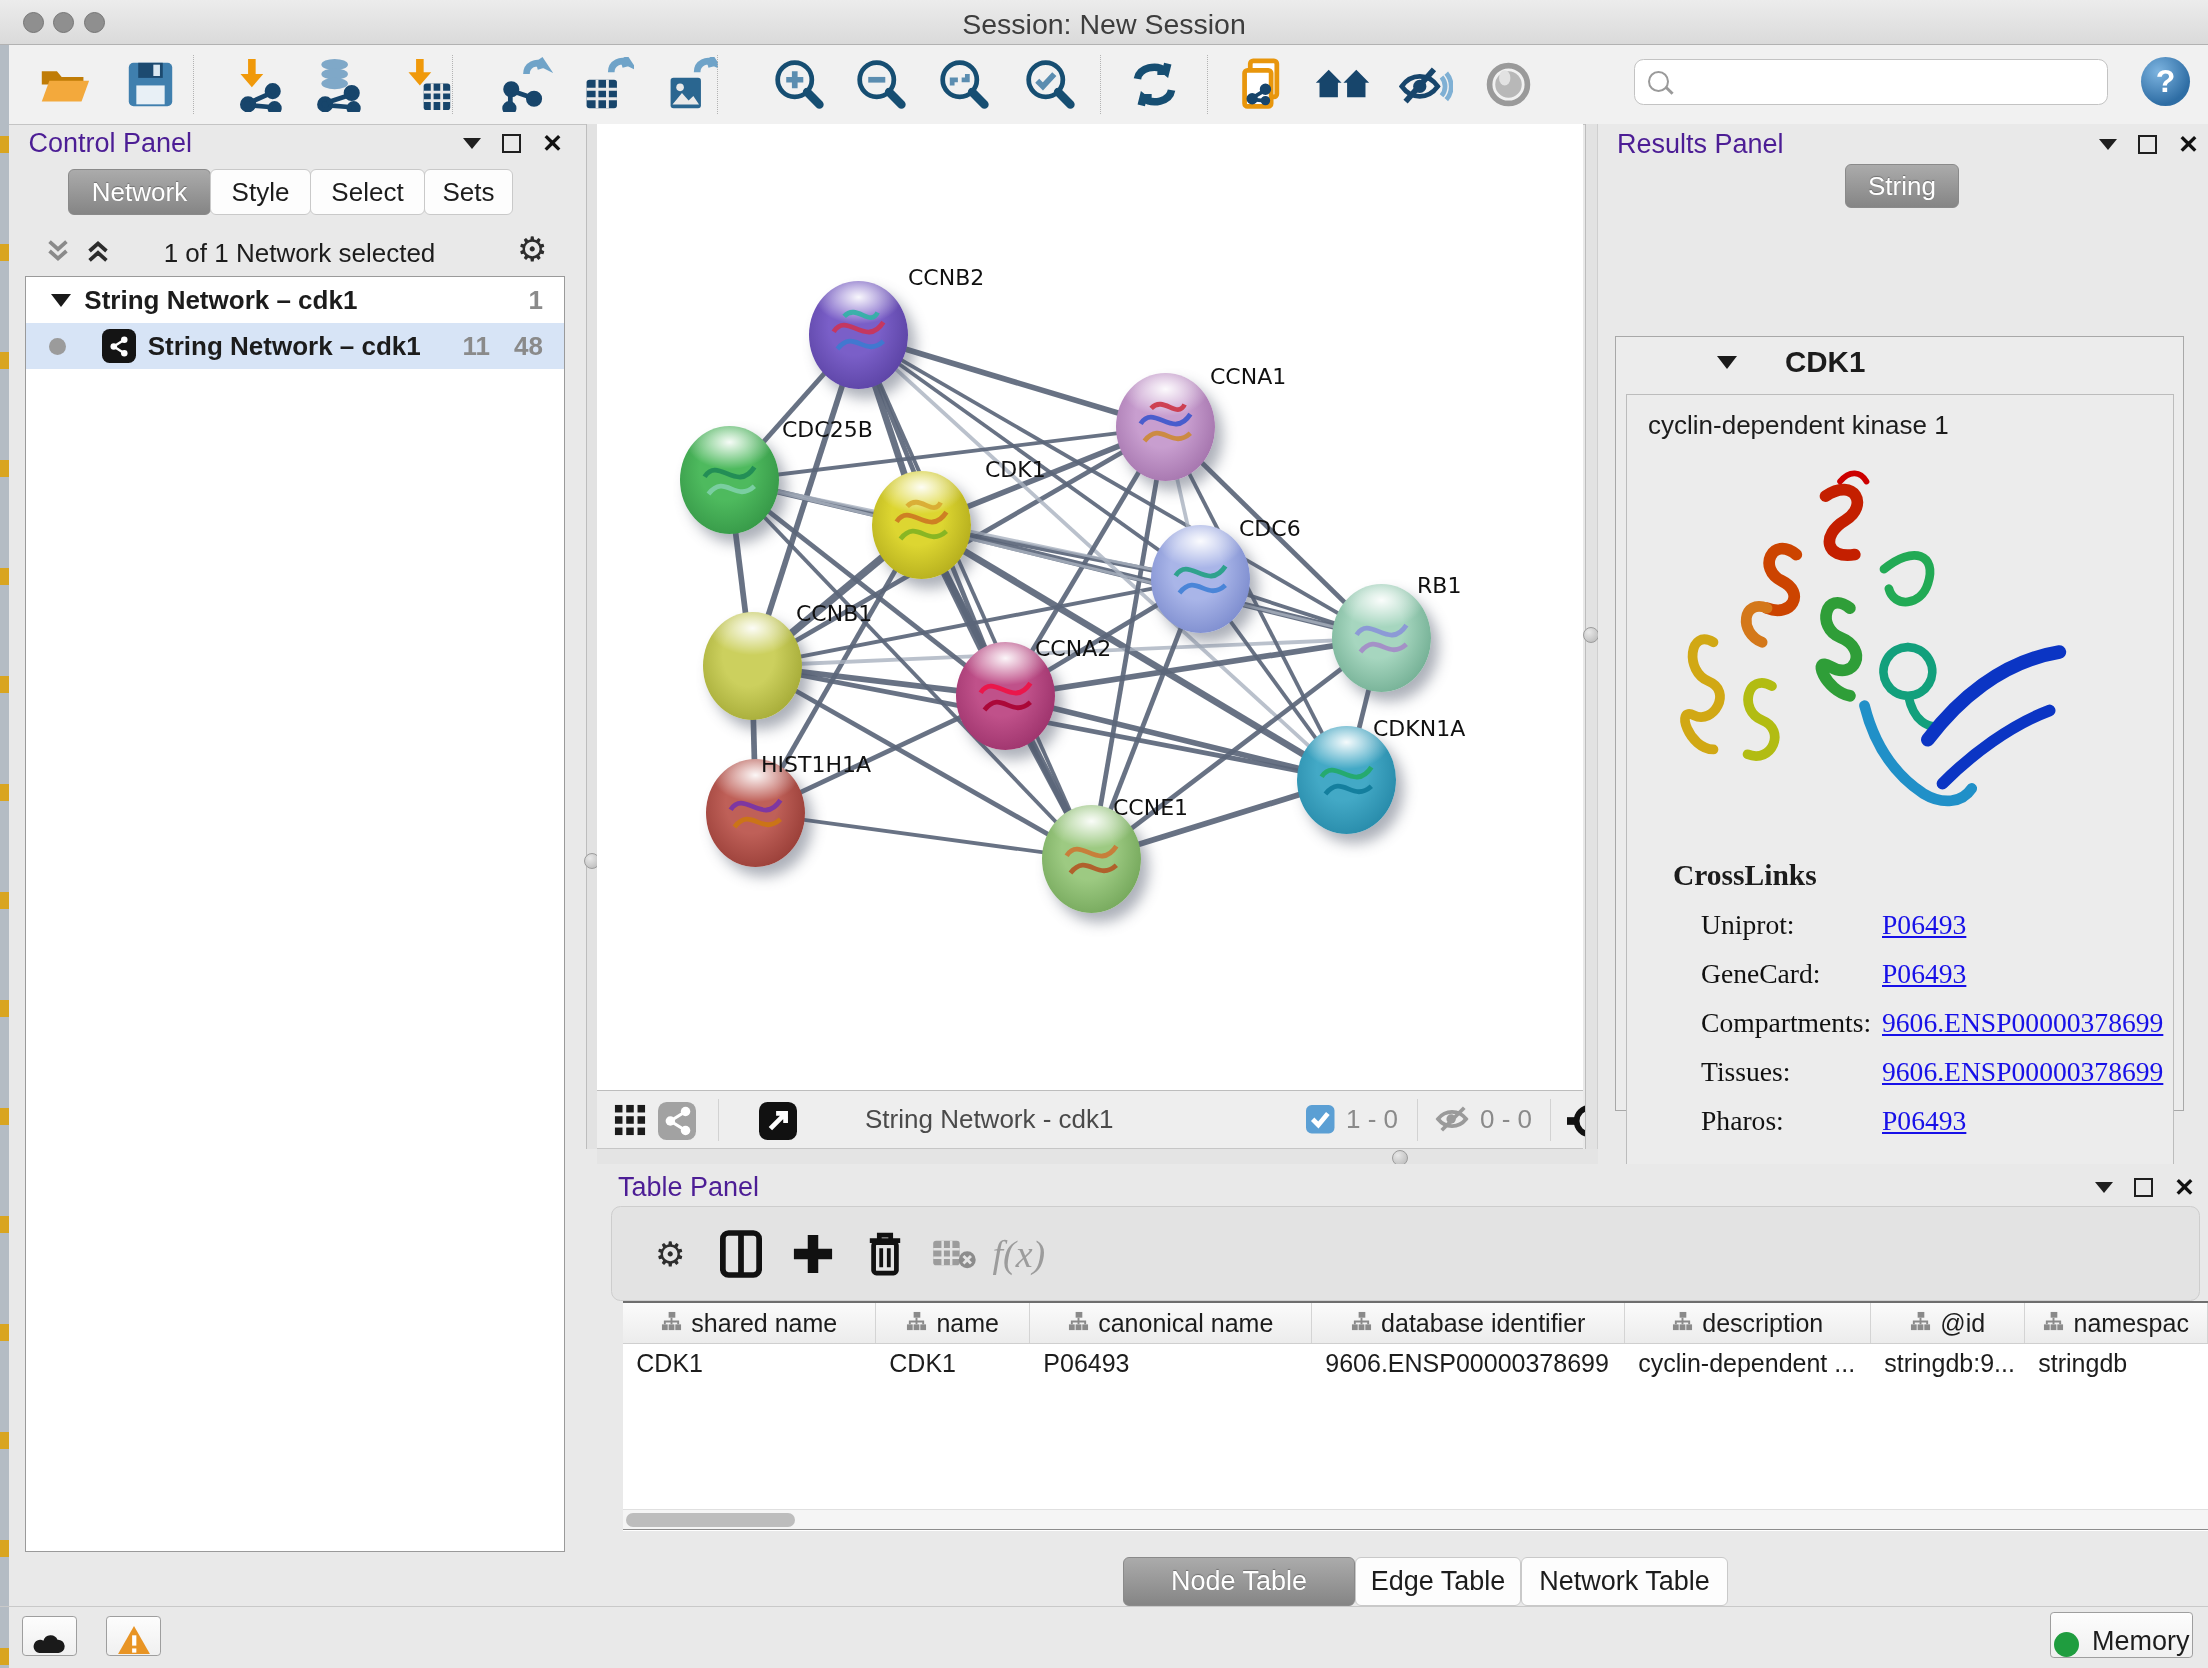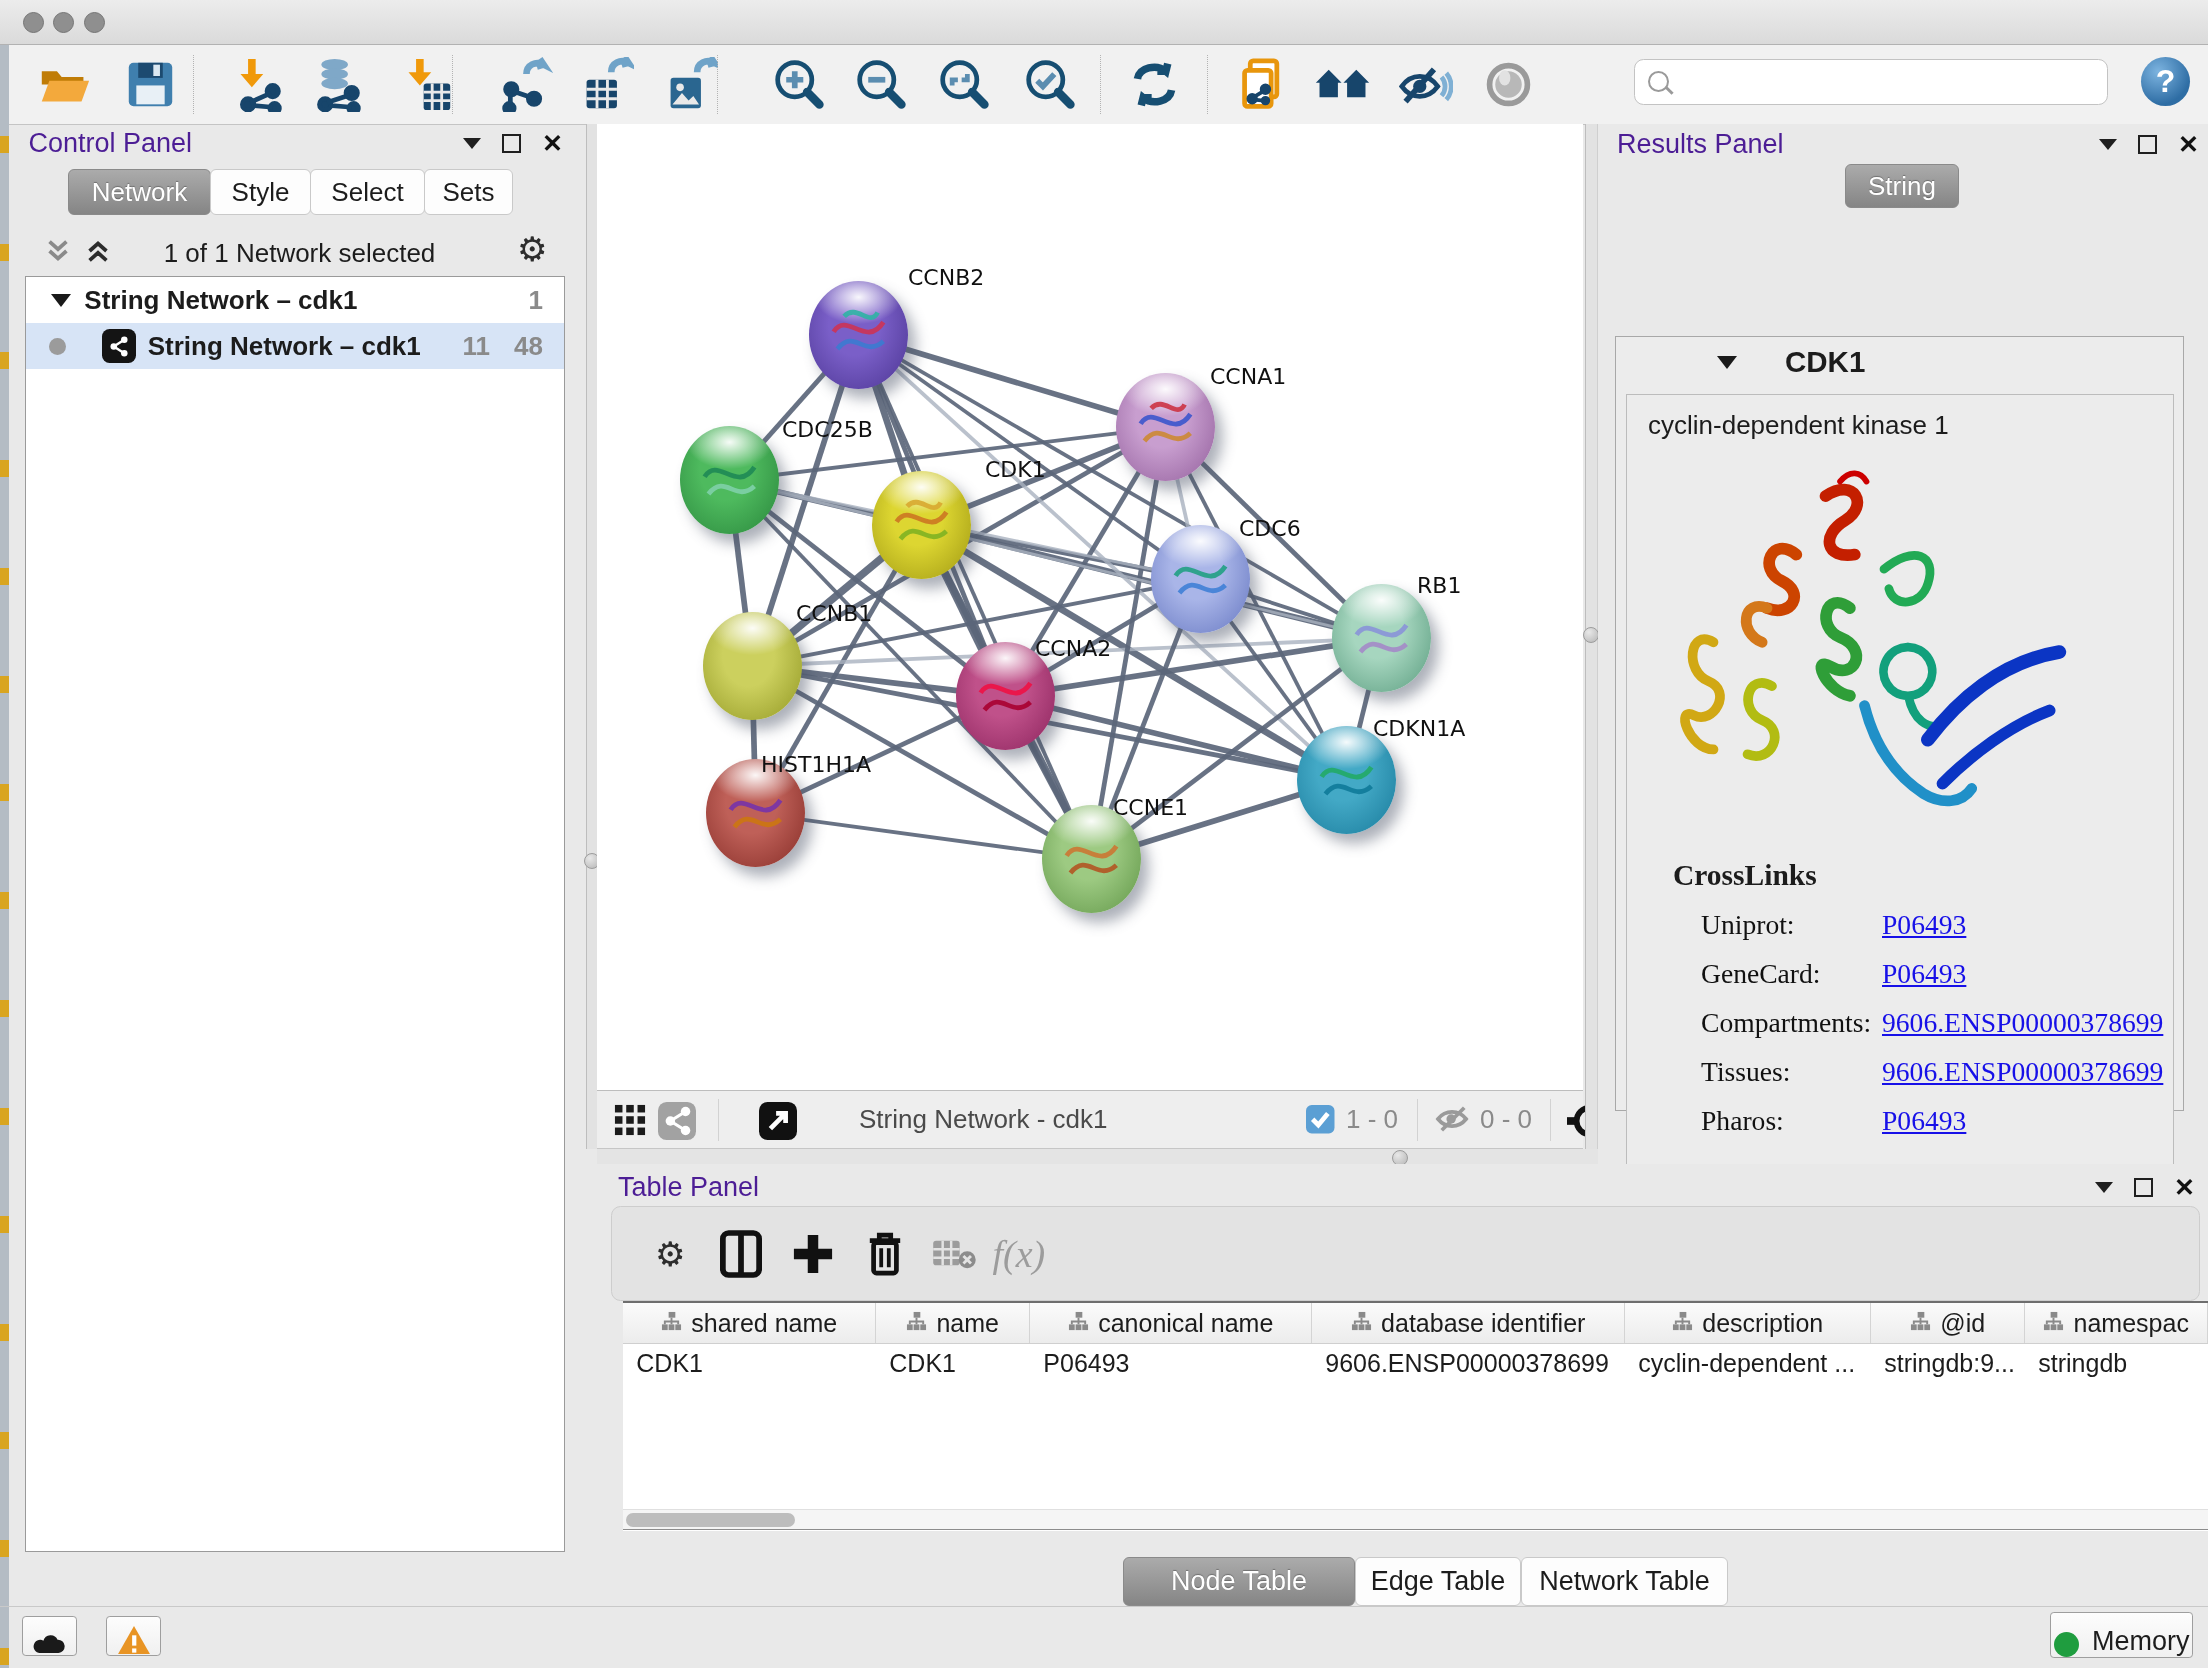--- a/index.html
+++ b/index.html
@@ -131,20 +131,21 @@
 </style>
 </head>
 <body>
 
 <div class="app">
 
   <div class="abs titlebar">
     <span class="tl" style="left:23px"></span>
     <span class="tl" style="left:53px"></span>
     <span class="tl" style="left:84px"></span>
+    <div class="title-text">Session: New Session</div>
   </div>
 
   <div class="abs toolbar">
     <div class="tbi" style="left:36px">
       <svg width="53" height="53" viewBox="0 0 56 56">
           <path d="M4 14 h16 l5 6 h23 v8 H4z" fill="#c07c06"></path>
           <path d="M4 46 L12 24 h42 L46 46z" fill="#f3a93c"></path>
         </svg>
     </div>
     <div class="tbi" style="left:122px">
@@ -485,21 +486,21 @@
           </g>
         </svg>
     </div>
     <div class="nf-sep" style="left:121px"></div>
     <div class="abs" style="left:162px;top:10.5px">
       <svg width="38" height="38" viewBox="0 0 40 40">
           <rect x="0" y="0" width="40" height="40" rx="9" fill="#111"></rect>
           <path d="M12 28 L28 12 M18 12 h10 v10" stroke="#fff" stroke-width="5" fill="none"></path>
         </svg>
     </div>
-    <div class="nf-txt" style="left:262px">String Network - cdk1</div>
+    <div class="nf-txt" style="left:268px">String Network - cdk1</div>
     <div class="abs" style="left:709px;top:14.3px">
       <svg width="28.5" height="28.5" viewBox="0 0 30 30">
           <rect x="0" y="0" width="30" height="30" rx="6" fill="#5b9fd4"></rect>
           <path d="M7 15 l6 6 10-12" stroke="#fff" stroke-width="5" fill="none"></path>
         </svg>
     </div>
     <div class="nf-num" style="left:749px">1 - 0</div>
     <div class="nf-sep" style="left:820px"></div>
     <div class="abs" style="left:837px;top:13.3px">
       <svg width="38" height="30" viewBox="0 0 40 32">

